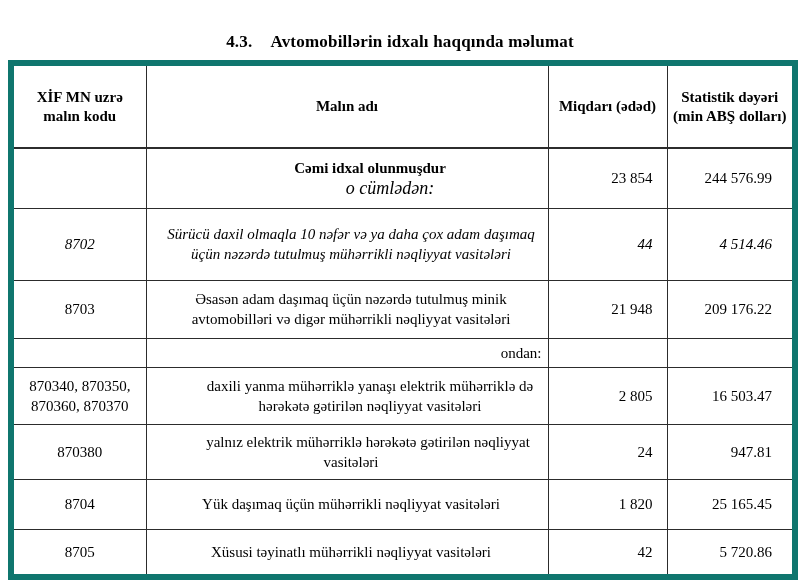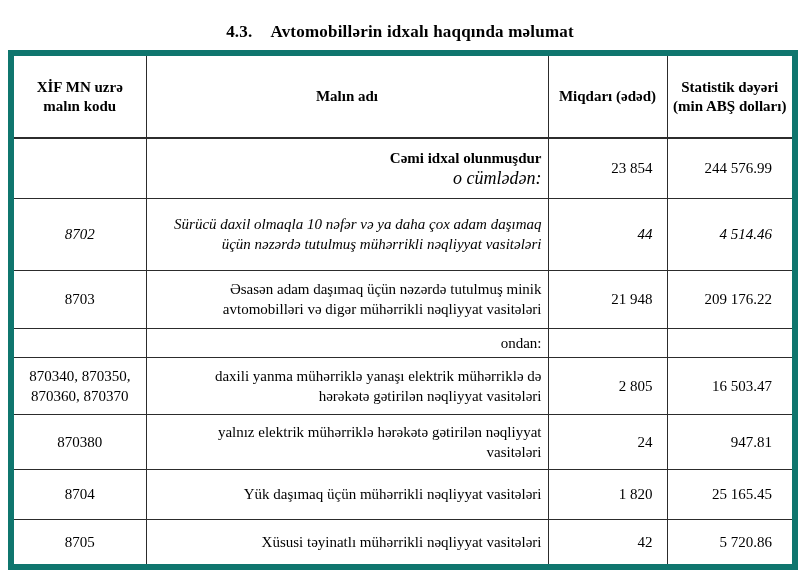--- a/index.html
+++ b/index.html
@@ -1,21 +1,21 @@
 <!DOCTYPE html>
 <html><head>
 <meta charset="utf-8">
 <style>
   html, body { margin:0; padding:0; }
   .doc {
     width:800px; height:584px; background:#ffffff; color:#000000;
     font-family:"Liberation Serif", serif; overflow:hidden; box-sizing:border-box;
   }
   .title-row {
-    padding-top:22px; text-align:center;
+    padding-top:32px; text-align:center;
     font-weight:bold; font-size:17px; letter-spacing:0.2px;
   }
   .title-row .sec-num { display:inline-block; margin-right:18px; }
   table.import-table {
     border-collapse:collapse; table-layout:fixed;
     width:784px; margin:8px 8px 0 8px;
     border:6px solid #0f766e;
   }
   .import-table th, .import-table td {
     border:1px solid #2c2c2c; overflow:hidden; box-sizing:border-box;
@@ -23,21 +23,21 @@
   .import-table thead th {
     border-bottom:2px solid #2c2c2c;
     font-weight:bold; font-size:15px; line-height:19px;
     text-align:center; vertical-align:middle; padding:3px 4px;
   }
   .import-table thead tr { height:85px; }
   .import-table td {
     font-size:15px; line-height:20px; vertical-align:middle; padding:3px 4px;
   }
   td.cell-code { text-align:center; }
-  td.cell-name { text-align:right; padding-left:14px; padding-right:6px; }
+  td.cell-name { text-align:center; padding-left:14px; padding-right:6px; }
   td.cell-qty  { text-align:right; padding-right:14px; }
   td.cell-val  { text-align:right; padding-right:20px; }
   .total-main { font-weight:bold; padding-left:38px; }
   .total-sub  { font-style:italic; padding-left:78px; font-size:18px; }
   td.cell-name.center { text-align:right; padding-left:6px; }
   td.cell-name.indent-block div { padding-left:38px; }
   td.cell-name.indent-first div { text-indent:34px; }
   
   tbody tr.r-total { height:60px; }
   tbody tr.r-8702  { height:72px;font-style:italic; }

